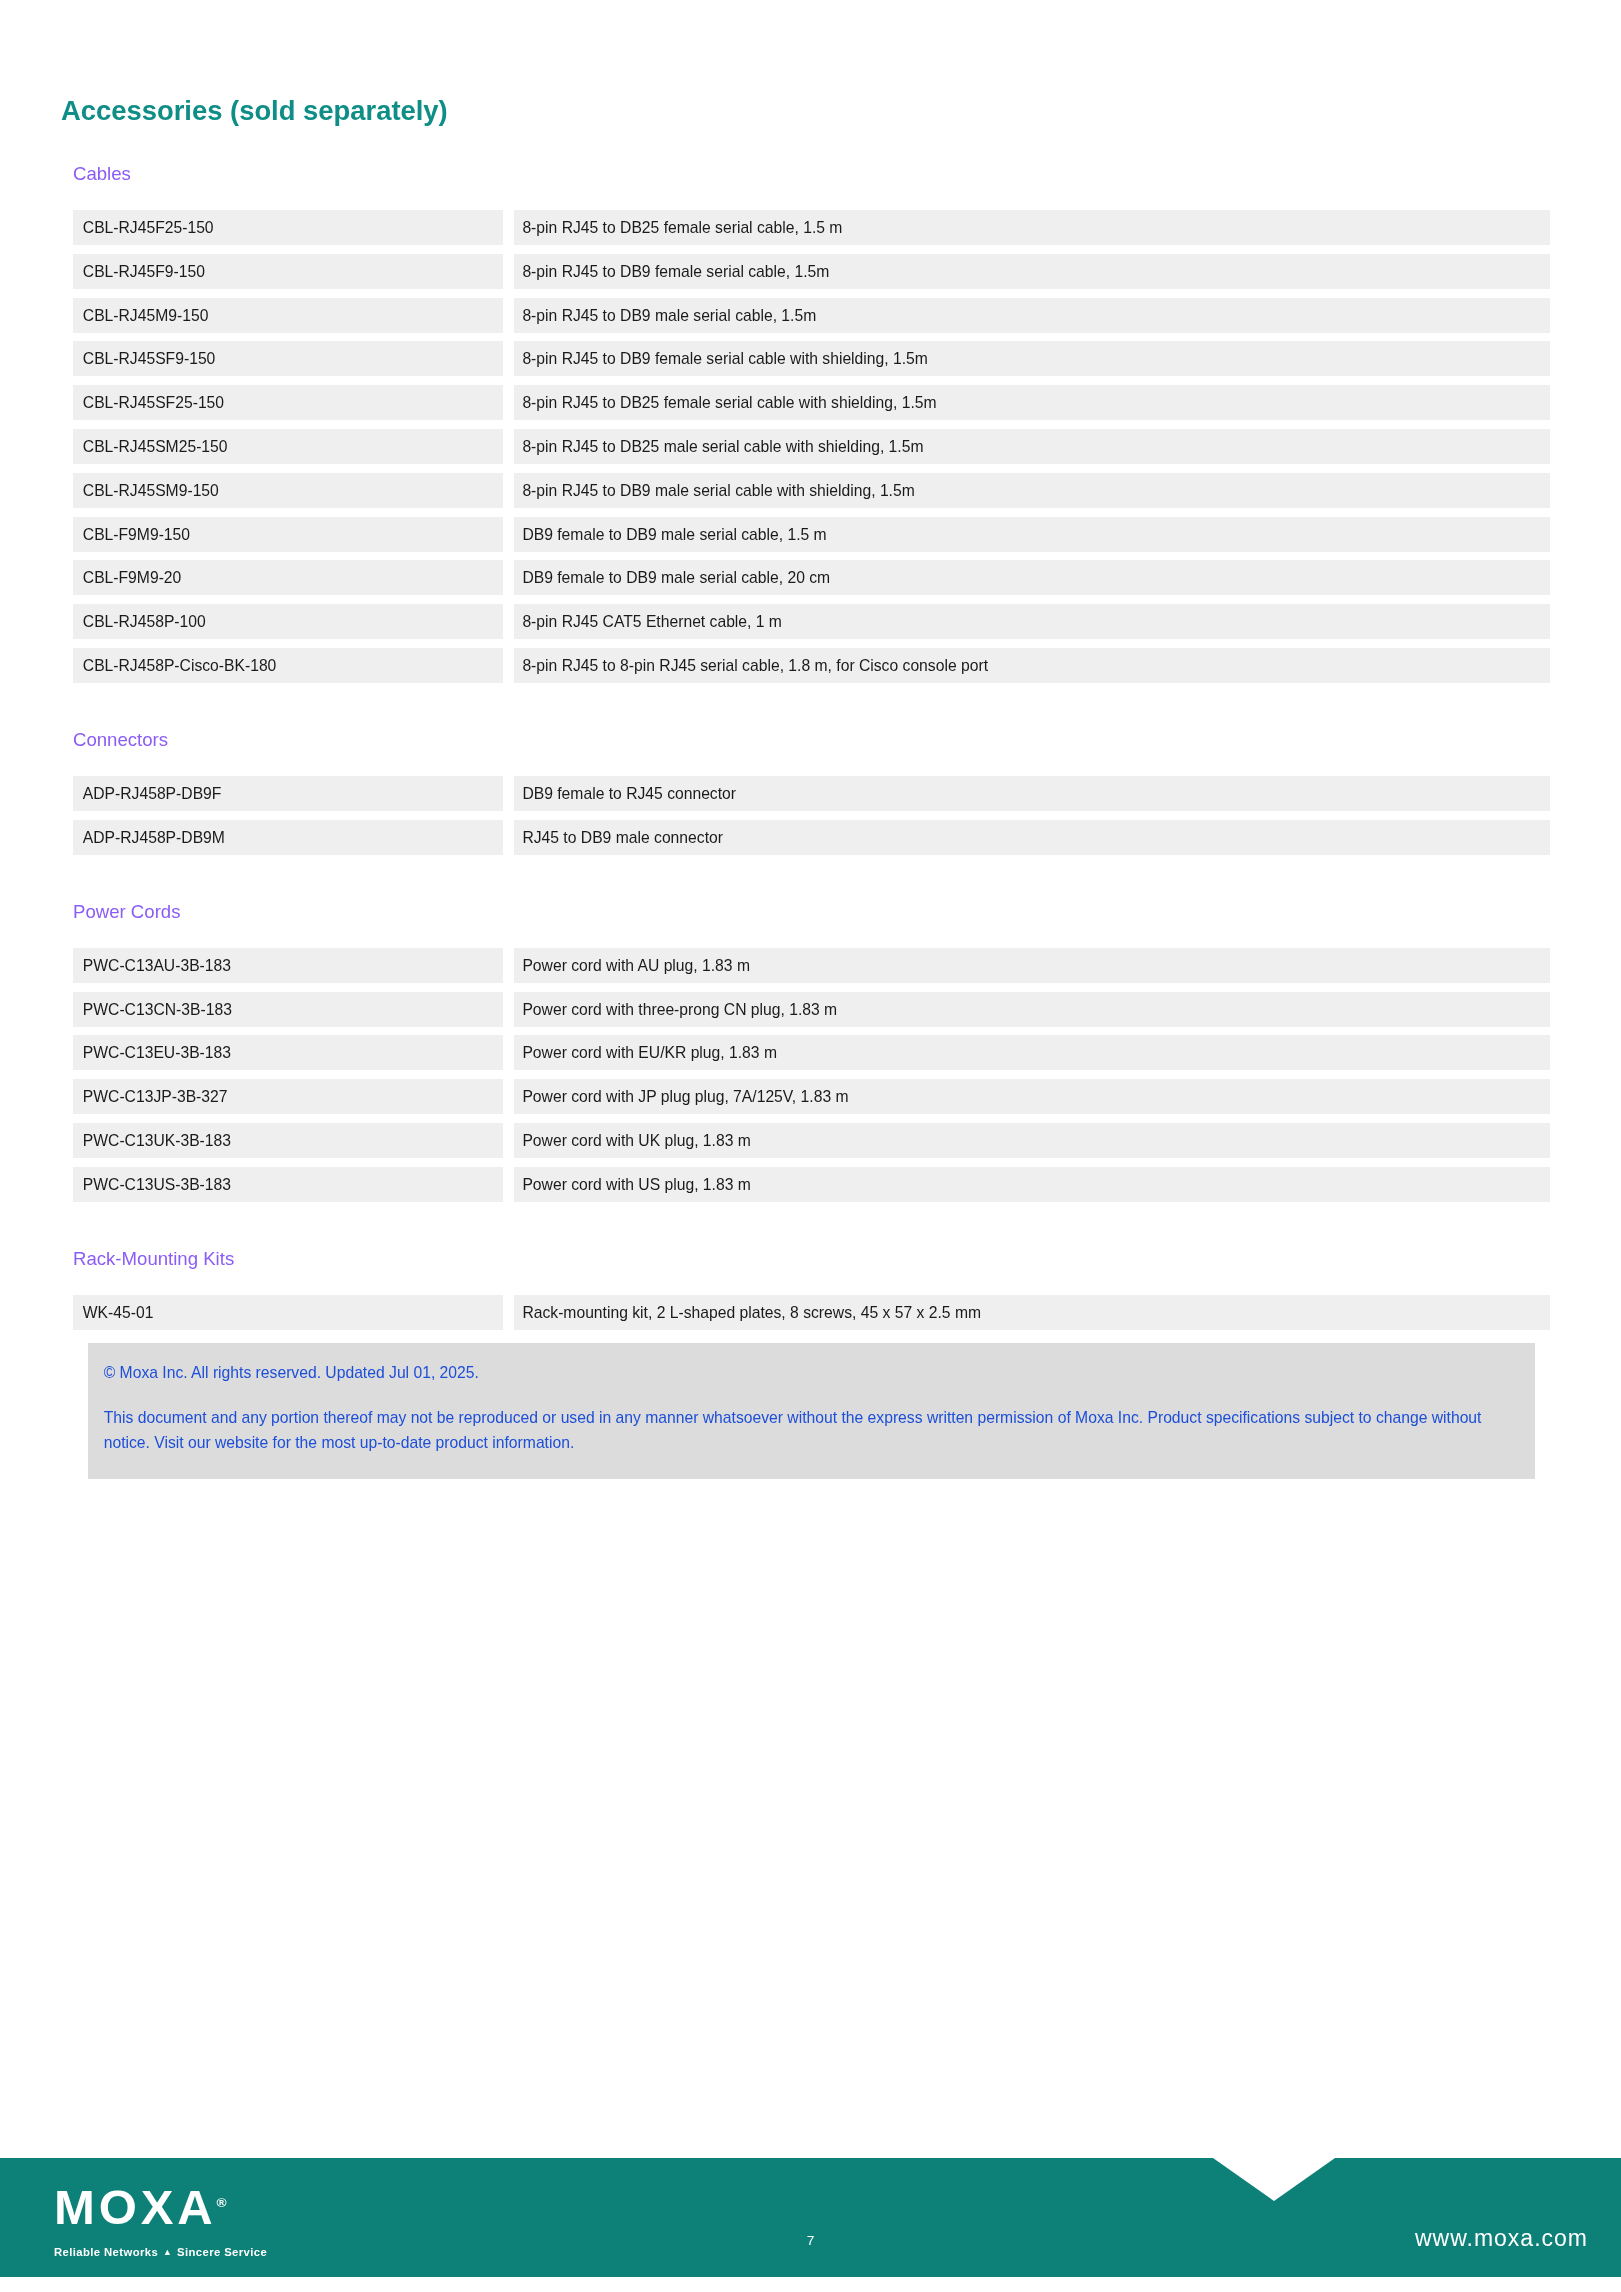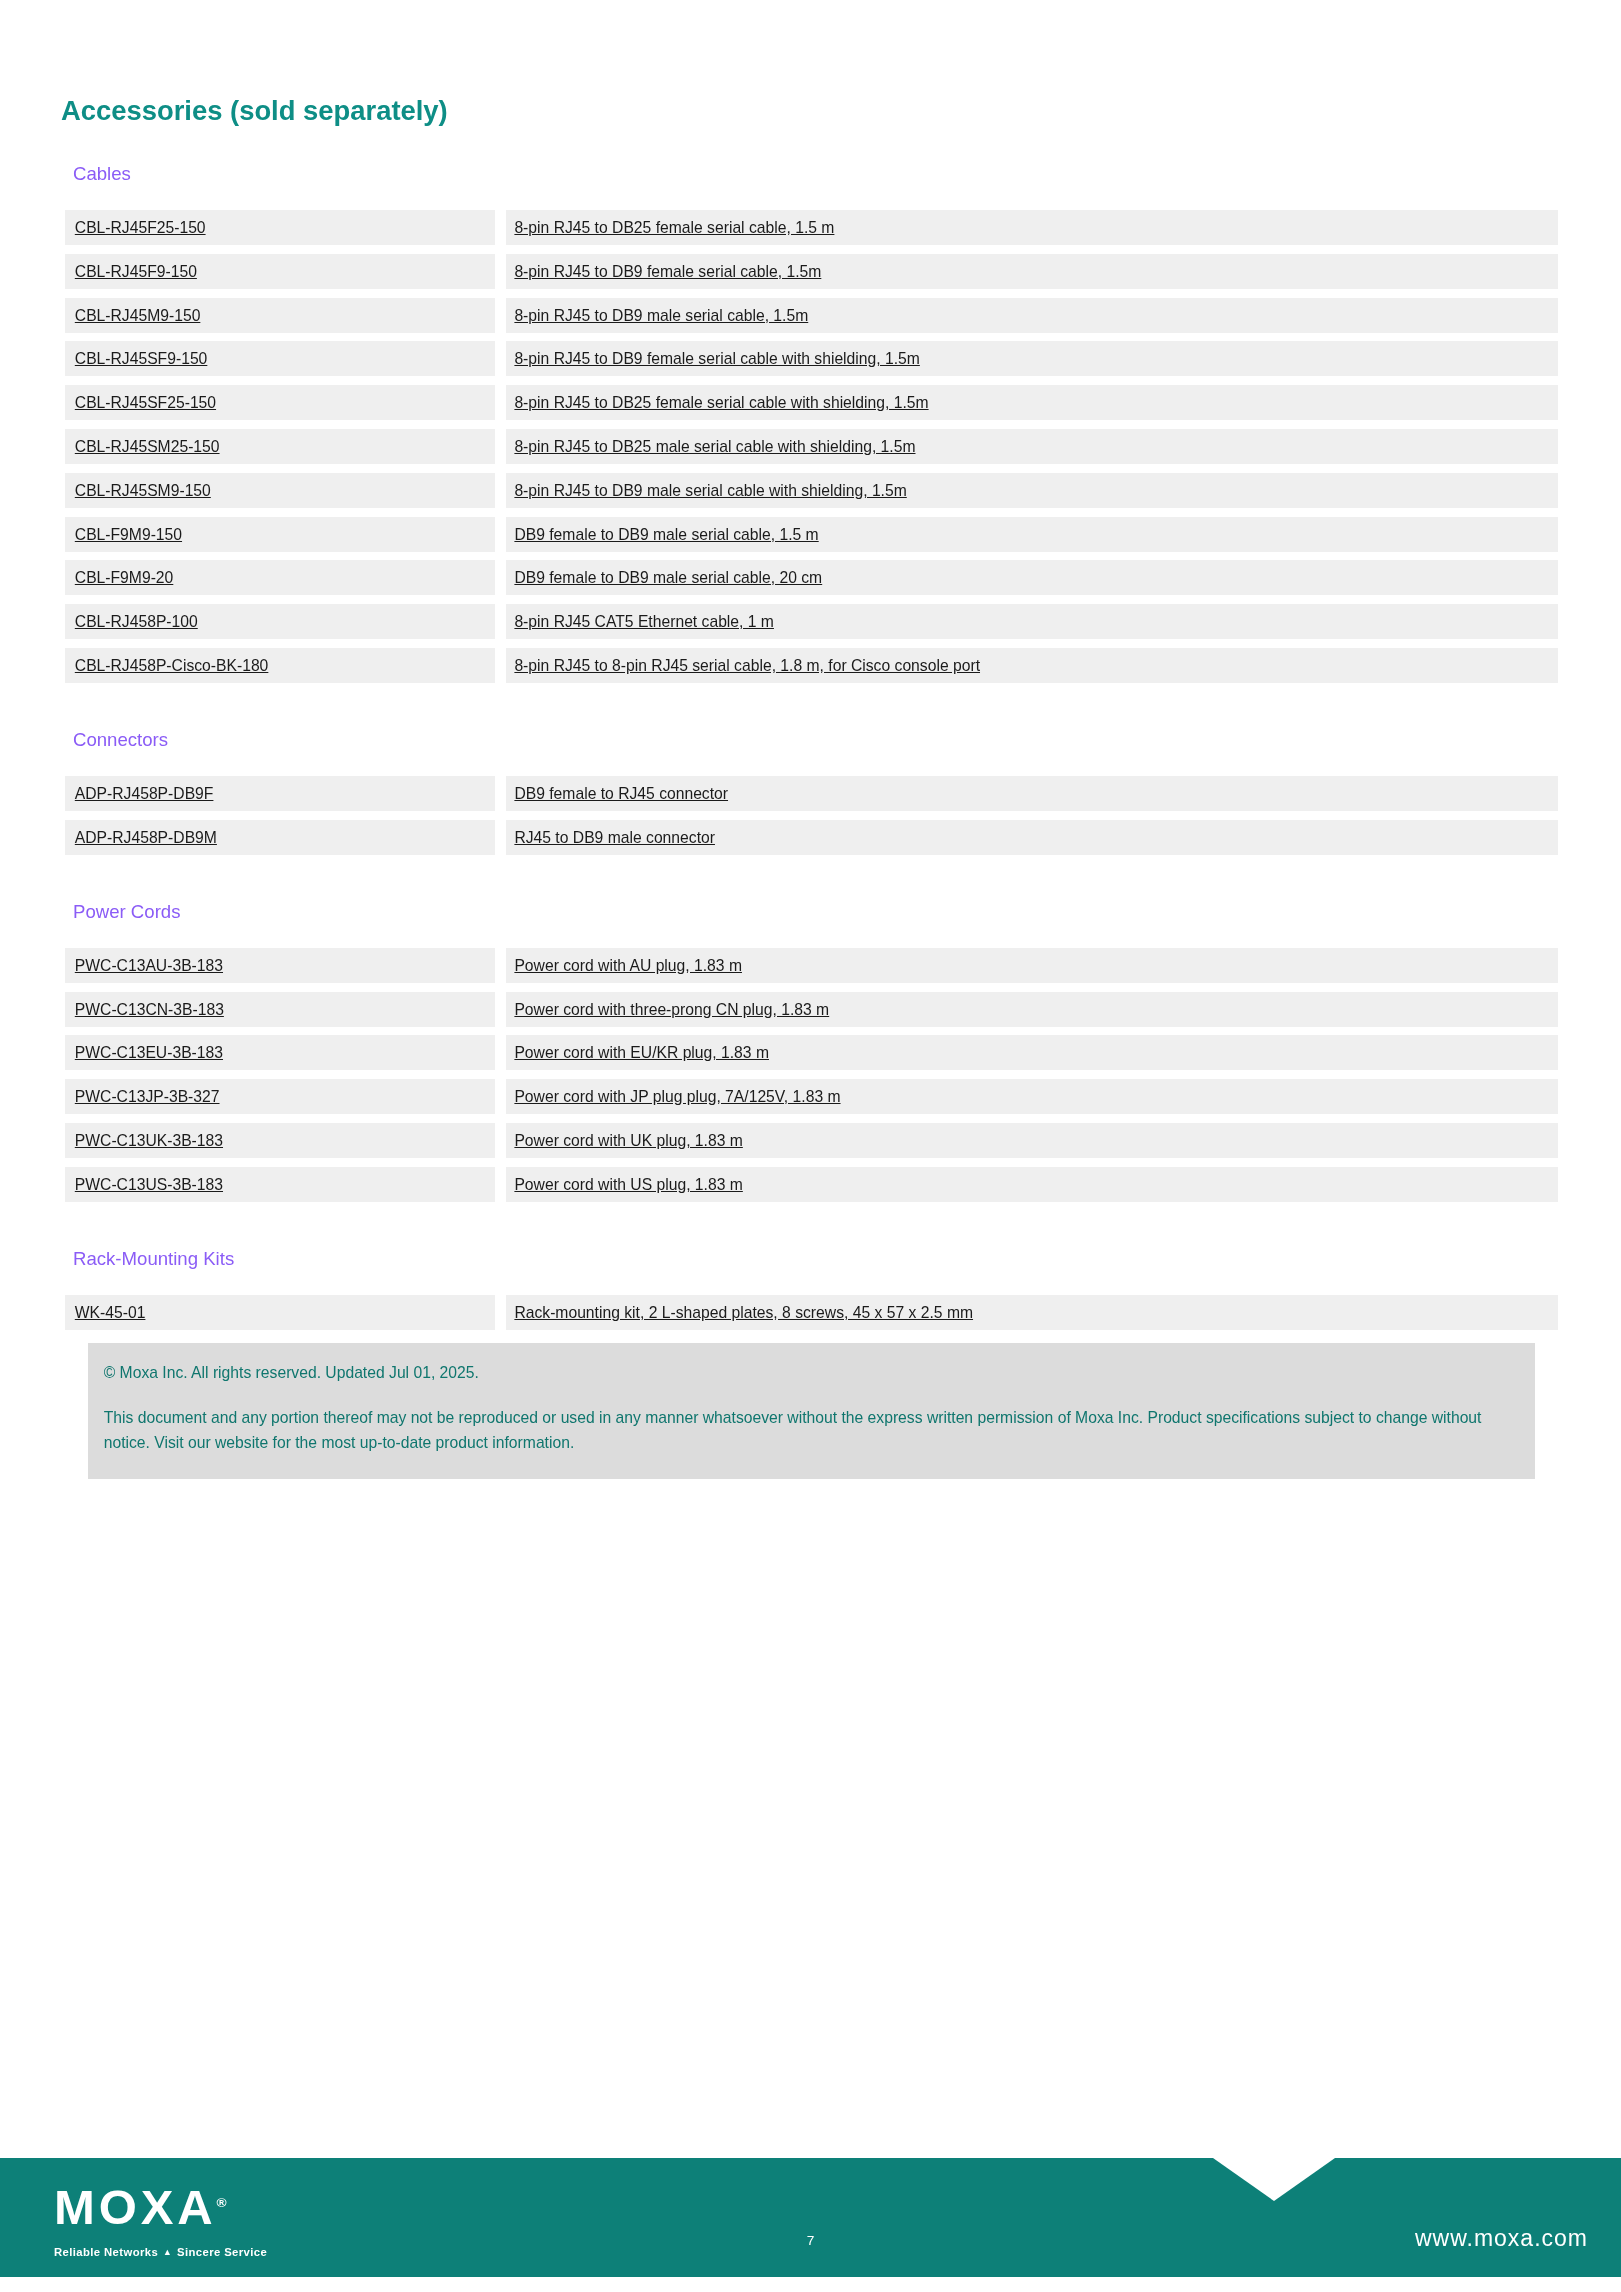--- a/index.html
+++ b/index.html
@@ -21,21 +21,21 @@
     color: #0e8e86;
   }
   .section-label {
     margin: 45px 0 24.5px 73px;
     font-size: 18.6px;
     line-height: 23.5px;
     font-weight: 400;
     color: #8b5cf6;
   }
   .section:first-of-type .section-label { margin-top: 33px; }
-  .acc-table { margin: 0; text-decoration: underline; }
+  .acc-table { margin: 8px; }
   .acc-row {
     display: flex;
     margin: 0 63px 8.8px 65px;
     height: 35px;
   }
   .cell {
     background: #efefef;
     line-height: 35px;
     font-size: 15.7px;
     white-space: nowrap;
@@ -49,21 +49,21 @@
   }
   .cell.desc {
     flex: 1;
     padding-left: 8.8px;
   }
   .legal-box {
     margin: 13.7px 86px 0 88px;
     background: #dcdcdc;
     padding: 19.6px 29px 23.5px 15.7px;
     font-size: 15.7px;
-    color: #0f766e;
+    color: #1d4ed8;
   }
   .legal-box p { margin: 0; }
   .legal-copyright { line-height: 19.6px; margin-bottom: 23.5px !important; }
   .legal-disclaimer { line-height: 24.5px; }
   .footer {
     position: absolute;
     left: 0; bottom: 16px;
     width: 100%;
     height: 119px;
     background: #0d8078;

